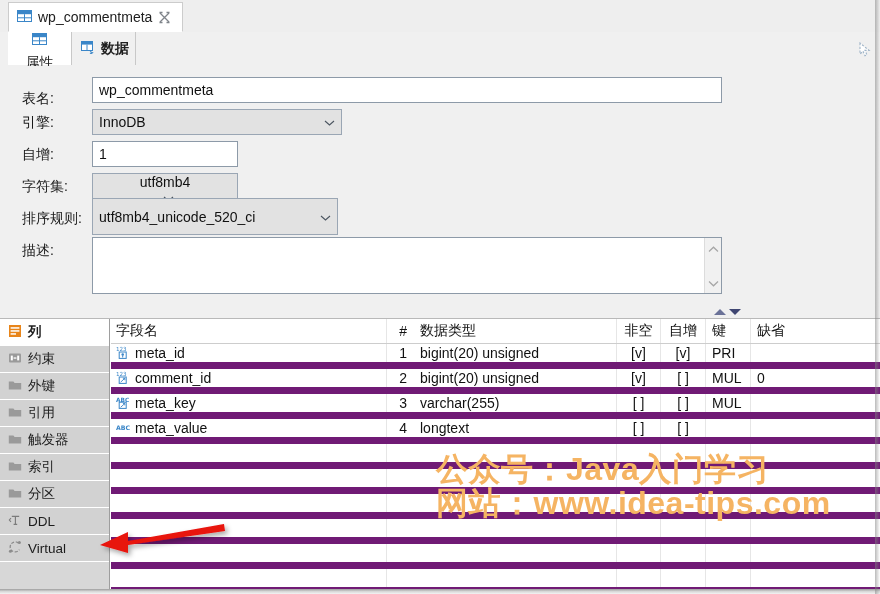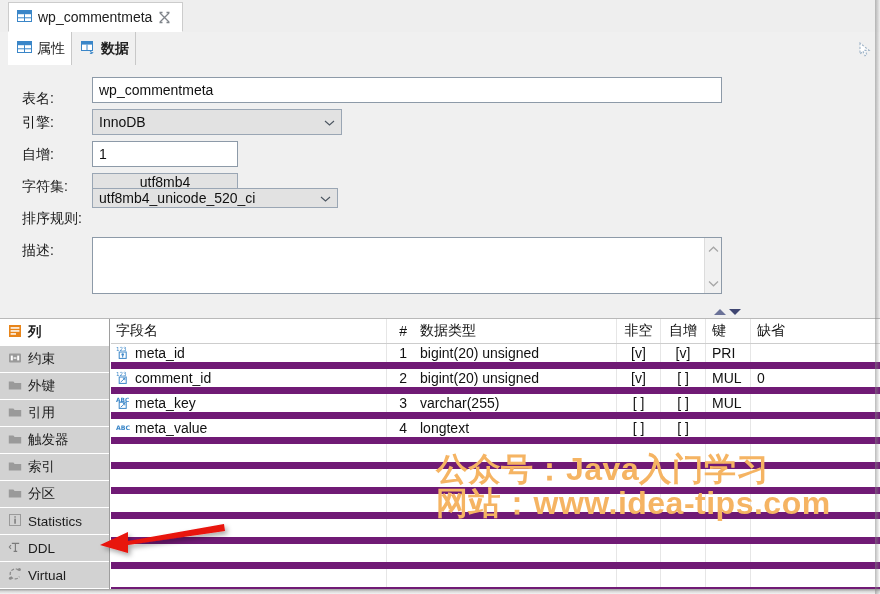--- a/index.html
+++ b/index.html
@@ -288,21 +288,21 @@
         <svg width="13" height="13" viewBox="0 0 13 13">
           <path d="M2 2 L11 11 M11 2 L2 11" stroke="#555b63" stroke-width="1.3" fill="none"></path>
           <path d="M1.5 1.5 h3 M8.5 1.5 h3 M1.5 11.5 h3 M8.5 11.5 h3" stroke="#555b63" stroke-width="1.3" fill="none"></path>
         </svg>
       </span>
     </div>
   </div>
 
   <div class="innertabs">
 
-    <div class="itab sel" style="left:8px; width:64px;">
+    <div class="itab sel" style="left:8px; width:64px;flex-direction:column;">
       <span class="ico">
         <svg width="15" height="14" viewBox="0 0 15 14">
           <rect x="0.5" y="1.5" width="14" height="11" fill="#ffffff" stroke="#3a86c8"></rect>
           <rect x="1" y="2" width="13" height="3.2" fill="#3a86c8"></rect>
           <line x1="7.5" y1="5.2" x2="7.5" y2="12.5" stroke="#3a86c8"></line>
           <line x1="1" y1="8.8" x2="14" y2="8.8" stroke="#3a86c8"></line>
         </svg>
       </span>
       <span>属性</span>
     </div>
@@ -366,21 +366,21 @@
     <div class="fcombo" style="left:92px; top:107px; width:146px; height:26px;flex-direction:column;">
       <span class="cbtext">utf8mb4</span>
       <span class="chev">
         <svg width="11" height="8" viewBox="0 0 11 8">
             <path d="M1 2 L5.5 6 L10 2" fill="none" stroke="#4b5560" stroke-width="1.1"></path>
           </svg>
       </span>
     </div>
 
     <div class="flabel" style="left:22px; top:144px;">排序规则:</div>
-    <div class="fcombo" style="left:92px; top:122px; width:246px; height:20px;">
+    <div class="fcombo" style="left:92px; top:132px; width:246px; height:37px;">
       <span class="cbtext">utf8mb4_unicode_520_ci</span>
       <span class="chev">
         <svg width="11" height="8" viewBox="0 0 11 8">
             <path d="M1 2 L5.5 6 L10 2" fill="none" stroke="#4b5560" stroke-width="1.1"></path>
           </svg>
       </span>
     </div>
 
     <div class="flabel" style="left:22px; top:176px;">描述:</div>
     <div class="ftarea" style="left:92px; top:171px; width:630px; height:57px;">
@@ -472,30 +472,20 @@
 
       <div class="cat">
         <span class="ico">
           <svg width="14" height="14" viewBox="0 0 14 14">
             <path d="M0.8 3.6 h4.6 l1.2 1.4 h6.6 v6.6 h-12.4 z" fill="#9a9a9a"></path>
           </svg>
         </span>
         <span class="catlabel">分区</span>
       </div>
 
-      <div class="cat">
-        <span class="ico">
-          <svg width="14" height="14" viewBox="0 0 14 14">
-            <rect x="1.5" y="1.5" width="11" height="11" fill="none" stroke="#9a9a9a"></rect>
-            <rect x="6.4" y="3.3" width="1.3" height="1.3" fill="#6d6d6d"></rect>
-            <rect x="6.4" y="5.6" width="1.3" height="5.1" fill="#6d6d6d"></rect>
-          </svg>
-        </span>
-        <span class="catlabel">Statistics</span>
-      </div>
 
       <div class="cat">
         <span class="ico">
           <svg width="14" height="14" viewBox="0 0 14 14">
             <path d="M3.8 3.3 h7.4 M7.4 3.3 v8 M5.6 11.3 h3.6" stroke="#7b7b7b" stroke-width="1.15" fill="none"></path>
             <path d="M3 5.2 L1.3 7 L3 8.8" stroke="#7b7b7b" stroke-width="1.05" fill="none"></path>
           </svg>
         </span>
         <span class="catlabel">DDL</span>
       </div>

